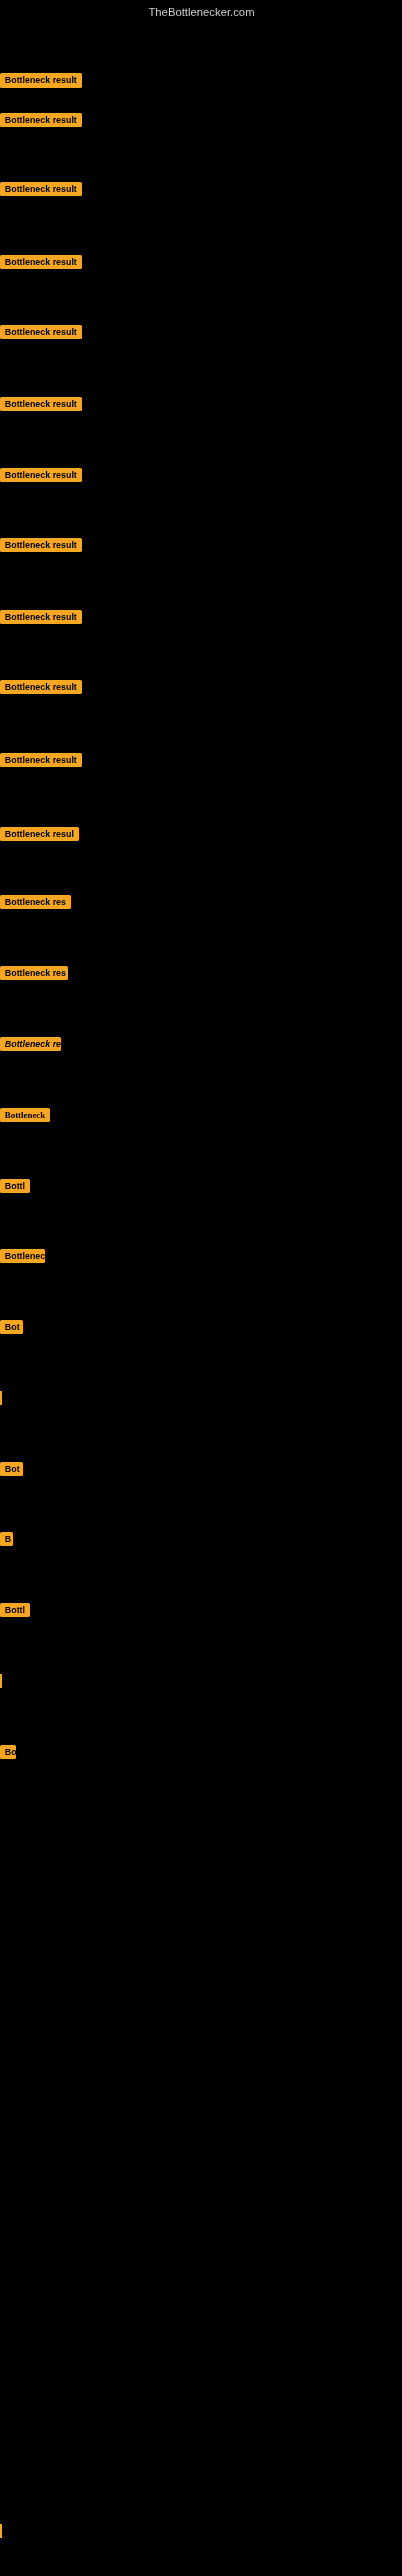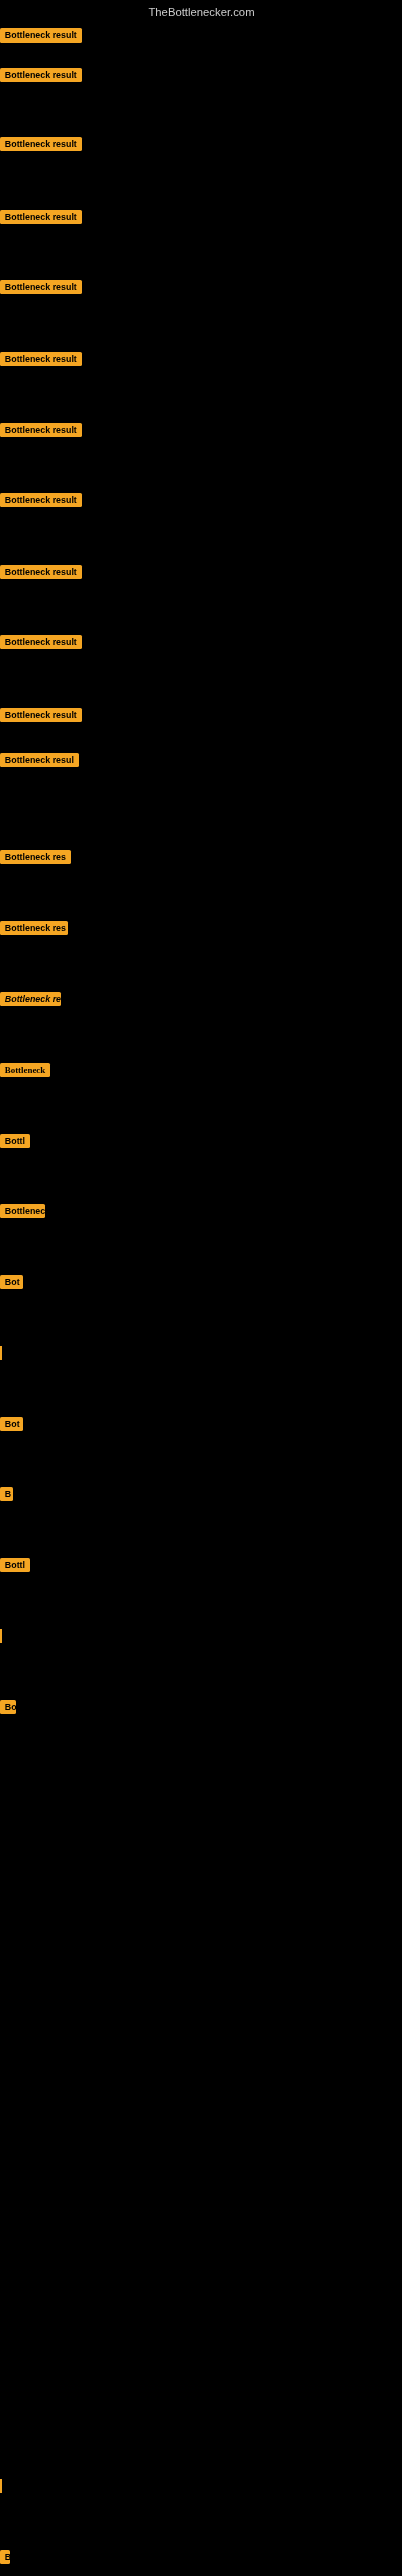--- a/index.html
+++ b/index.html
@@ -27,40 +27,41 @@
       font-size: 8.9px;
       font-weight: bold;
       padding: 2.4px 4.8px;
       border-radius: 1.6px;
       white-space: nowrap;
       overflow: hidden;
     }
     .badge-row {
       position: absolute;
       left: 0;
+      margin-top: 45px;
     }
   </style>
 </head>
 <body>
 
 <div class="site-title">TheBottlenecker.com</div>
 
 <div id="badges-container" style="position:relative; width:403px; height:2560px;">
     <div class="badge-row" style="top: 6.4px; left: 0px;"><span class="bottleneck-badge" style="max-width: 93px;">Bottleneck result</span></div>
     <div class="badge-row" style="top: 46px; left: 0px;"><span class="bottleneck-badge" style="max-width: 93px;">Bottleneck result</span></div>
     <div class="badge-row" style="top: 115px; left: 0px;"><span class="bottleneck-badge" style="max-width: 93px;">Bottleneck result</span></div>
     <div class="badge-row" style="top: 188px; left: 0px;"><span class="bottleneck-badge" style="max-width: 93px;">Bottleneck result</span></div>
     <div class="badge-row" style="top: 258px; left: 0px;"><span class="bottleneck-badge" style="max-width: 93px;">Bottleneck result</span></div>
     <div class="badge-row" style="top: 330px; left: 0px;"><span class="bottleneck-badge" style="max-width: 89px;">Bottleneck result</span></div>
     <div class="badge-row" style="top: 401px; left: 0px;"><span class="bottleneck-badge" style="max-width: 89px;">Bottleneck result</span></div>
     <div class="badge-row" style="top: 471px; left: 0px;"><span class="bottleneck-badge" style="max-width: 87px;">Bottleneck result</span></div>
     <div class="badge-row" style="top: 543px; left: 0px;"><span class="bottleneck-badge" style="max-width: 87px;">Bottleneck result</span></div>
     <div class="badge-row" style="top: 613px; left: 0px;"><span class="bottleneck-badge" style="max-width: 85px;">Bottleneck result</span></div>
     <div class="badge-row" style="top: 686px; left: 0px;"><span class="bottleneck-badge" style="max-width: 84px;">Bottleneck result</span></div>
-    <div class="badge-row" style="top: 731px; left: 0px;"><span class="bottleneck-badge" style="max-width: 79px;">Bottleneck resul</span></div>
+    <div class="badge-row" style="top: 760px; left: 0px;"><span class="bottleneck-badge" style="max-width: 79px;">Bottleneck resul</span></div>
     <div class="badge-row" style="top: 828px; left: 0px;"><span class="bottleneck-badge" style="max-width: 71px;">Bottleneck res</span></div>
     <div class="badge-row" style="top: 899px; left: 0px;"><span class="bottleneck-badge" style="max-width: 68px;">Bottleneck res</span></div>
     <div class="badge-row" style="top: 970px; left: 0px; font-style: italic;"><span class="bottleneck-badge" style="max-width: 61px;">Bottleneck re</span></div>
     <div class="badge-row" style="top: 1041px; left: 0px; font-family: Liberation Serif, serif;"><span class="bottleneck-badge" style="max-width: 50px;">Bottleneck</span></div>
     <div class="badge-row" style="top: 1112px; left: 0px;"><span class="bottleneck-badge" style="max-width: 31px;">Bottl</span></div>
     <div class="badge-row" style="top: 1182px; left: 0px;"><span class="bottleneck-badge" style="max-width: 45px;">Bottlenec</span></div>
     <div class="badge-row" style="top: 1253px; left: 0px;"><span class="bottleneck-badge" style="max-width: 22.5px;">Bot</span></div>
     <div class="badge-row" style="top: 1324px; left: 0px; width: 1.6px; height: 14.5px; background-color: rgb(245, 166, 35);"></div>
     <div class="badge-row" style="top: 1395px; left: 0px;"><span class="bottleneck-badge" style="max-width: 22.5px;">Bot</span></div>
     <div class="badge-row" style="top: 1465px; left: 0px;"><span class="bottleneck-badge" style="max-width: 13px;">B</span></div>

